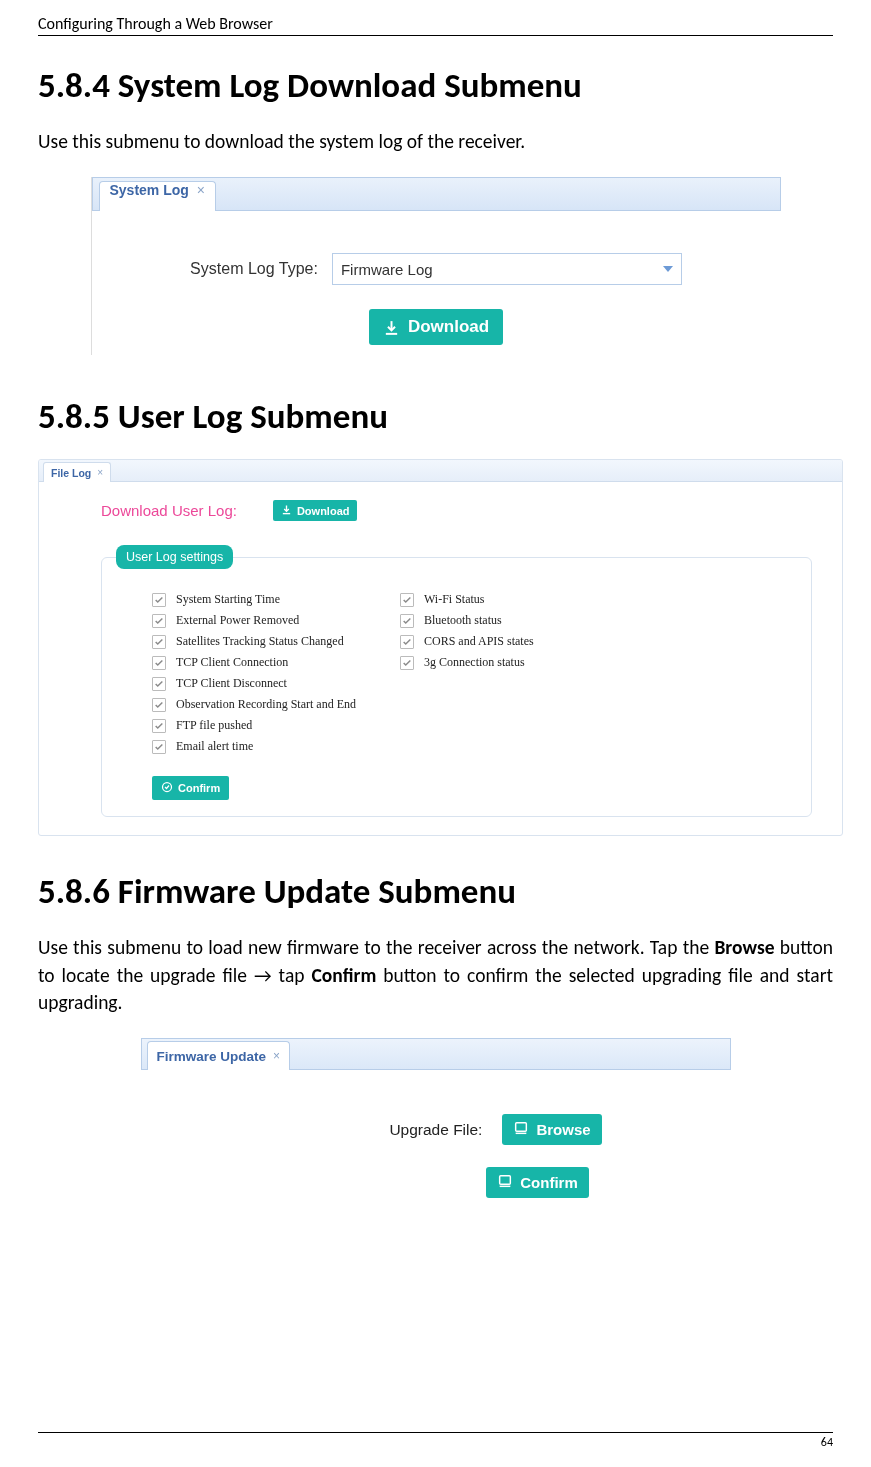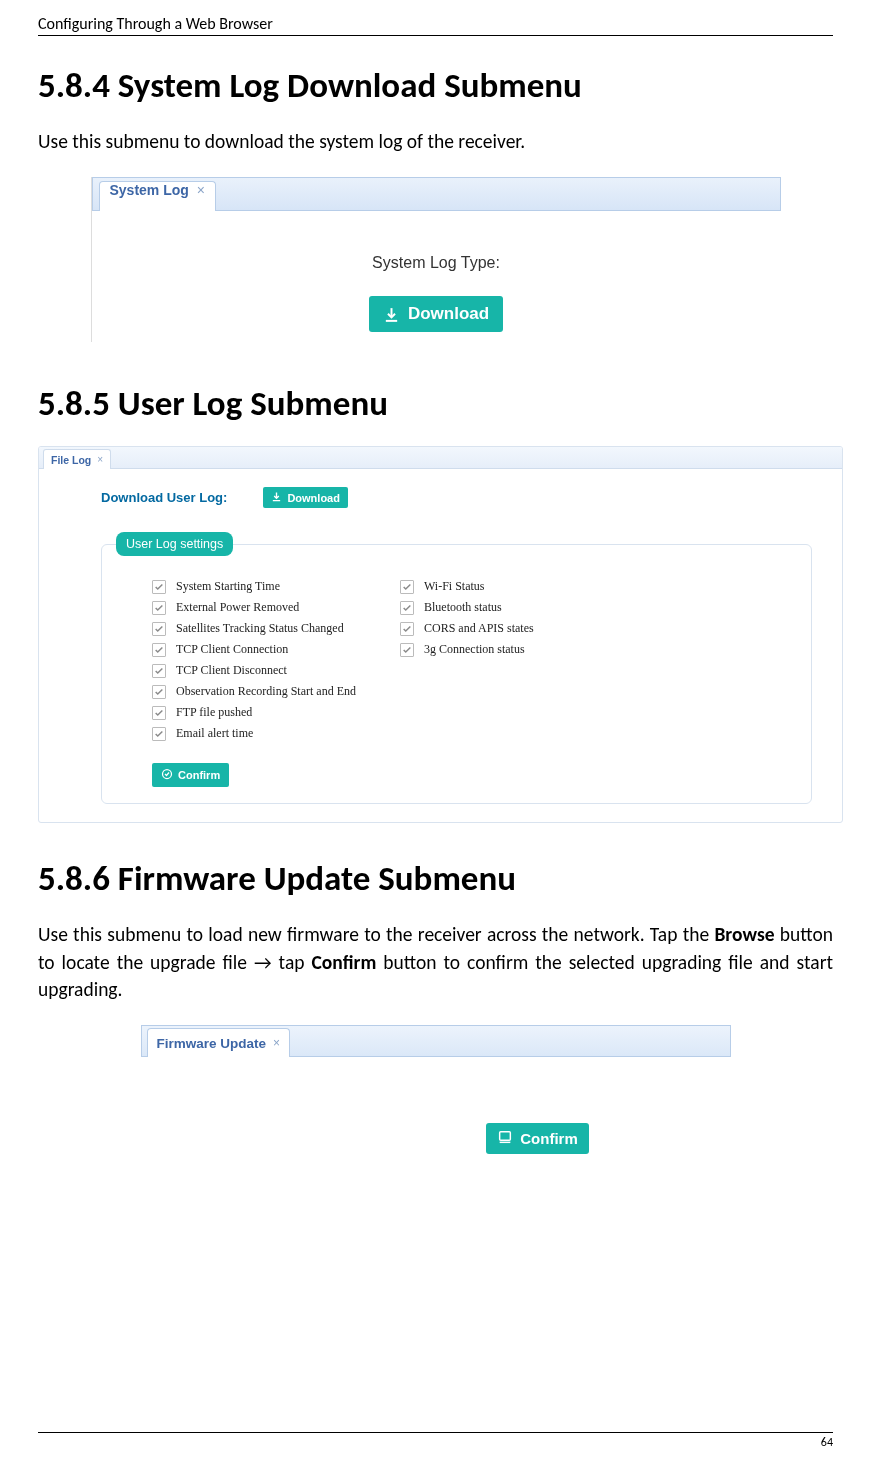--- a/index.html
+++ b/index.html
@@ -156,23 +156,23 @@
     padding: 18px 30px 18px 62px;
     font-family: Arial, sans-serif;
   }
   .dl-row {
     display: flex;
     align-items: center;
     gap: 36px;
     margin-bottom: 36px;
   }
   .dl-label {
-    font-size: 13px;
-    font-weight: 700;
-    color: #0369a1;
+    font-size: 15px;
+    font-weight: 400;
+    color: #ec4899;
   }
   .btn-dl2 {
     display: inline-flex;
     align-items: center;
     gap: 5px;
     background: #17b5a8;
     color: #fff;
     font-size: 11px;
     font-weight: 700;
     border: none;
@@ -324,20 +324,24 @@
 <div class="fig1">
   <div class="tabbar1">
     <div class="tab1">
       <span>System Log</span>
       <span class="closex">×</span>
     </div>
   </div>
   <div class="fig1-body">
     <div class="row-line">
       <span>System Log Type:</span>
+      <div class="select1">
+        <span>Firmware Log</span>
+        <span class="chev"></span>
+      </div>
     </div>
     <br>
     <button class="btn-dl1">
       <span class="icon-dl1">
         <svg width="17" height="17" viewBox="0 0 24 24" fill="none" stroke="#fff" stroke-width="2.8">
           <path d="M12 3v12"></path>
             <path d="M7 11l5 5 5-5"></path>
             <path d="M4 21h16"></path>
         </svg>
       </span>
@@ -493,20 +497,32 @@
 </p>
 
 <div class="fig3">
   <div class="tabbar3">
     <div class="tab3">
       <span>Firmware Update</span>
       <span class="closex" style="font-size:12px">×</span>
     </div>
   </div>
   <div class="fig3-body">
+    <div class="fig3-row1">
+      <span>Upgrade File:</span>
+      <button class="btn-browse">
+        <span>
+          <svg width="16" height="16" viewBox="0 0 24 24" fill="none" stroke="#fff" stroke-width="2.2">
+            <rect x="4" y="4" width="16" height="13" rx="1.5"></rect>
+              <path d="M4 20h16"></path>
+          </svg>
+        </span>
+        <span>Browse</span>
+      </button>
+    </div>
     <div class="fig3-row2">
       <button class="btn-confirm3">
         <span>
           <svg width="16" height="16" viewBox="0 0 24 24" fill="none" stroke="#fff" stroke-width="2.2">
             <rect x="4" y="4" width="16" height="13" rx="1.5"></rect>
               <path d="M4 20h16"></path>
           </svg>
         </span>
         <span>Confirm</span>
       </button>

